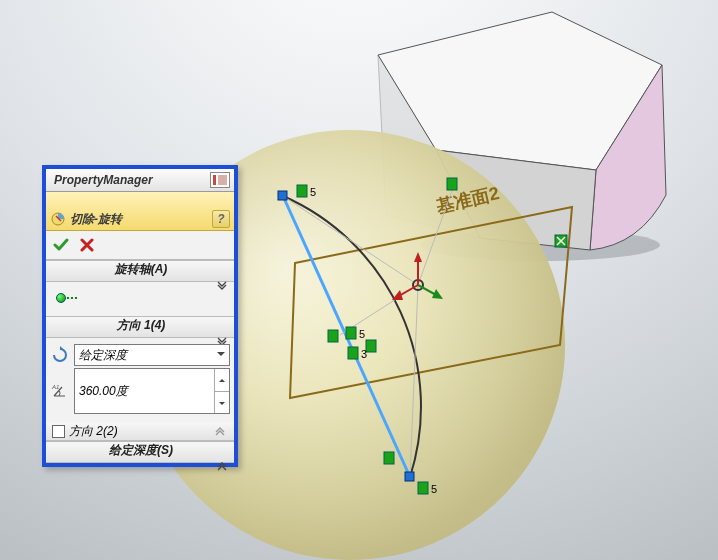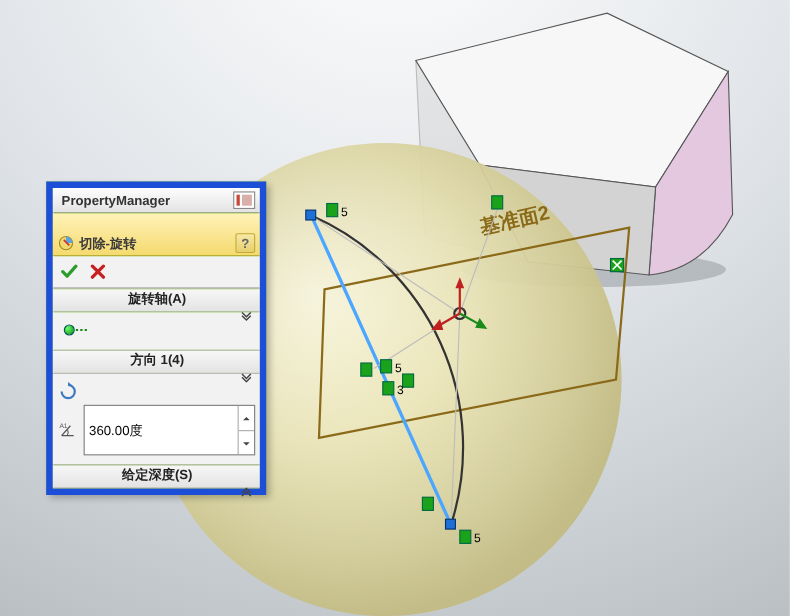--- a/index.html
+++ b/index.html
@@ -7,23 +7,24 @@
     background:
       radial-gradient(circle at 50% -20%, #ffffff 0%, #dfe3e7 55%, #cfd4d9 75%, #babfc4 100%);
   }
   
   #scene{position:absolute;left:0;top:0;width:718px;height:560px;}
   #scene svg{position:absolute;left:0;top:0;}
 
   
   #pm{
     position:absolute;left:42px;top:165px;width:188px;
-    background:#84cc16;
-    border:6px solid #1d4ed8;
+    background:#be185d;
+    border:4px solid #1d4ed8;
     box-shadow:0 0 0 1px #fff inset, 3px 3px 6px rgba(0,0,0,.25);
+    font-style:italic;
   }
   .pm-title{
     display:flex;align-items:center;justify-content:space-between;
     height:22px;padding:0 4px 0 8px;
     background:linear-gradient(#fdfdfd,#e3e3e3);
     border-bottom:1px solid #9a9a9a;
     font-weight:bold;color:#333;
   }
   .thumb{width:18px;height:14px;border:1px solid #888;background:#fff;position:relative;}
   .thumb:before,.thumb:after{content:"";position:absolute;background:#c54a3c;}
@@ -232,40 +233,52 @@
       </span>
     </div>
     <div class="sect-b">
       <div class="row">
         <span class="reverse-ico">
           <svg width="18" height="18" viewBox="0 0 18 18">
               <path d="M9 3 A6 6 0 1 1 3 9" fill="none" stroke="#3a7ac0" stroke-width="2"></path>
               <polygon points="9,0 13,4 9,4" fill="#3a7ac0"></polygon>
             </svg>
         </span>
+        <div class="combo">
+          <span>给定深度</span>
+        </div>
       </div>
       <div class="row">
         <span class="angle-ico">
           <svg width="18" height="18" viewBox="0 0 18 18">
               <path d="M3 14 L14 14 M3 14 L11 5" stroke="#555" fill="none" stroke-width="1.2"></path>
               <path d="M8 14 A5 5 0 0 0 8.5 9" stroke="#555" fill="none"></path>
               <text x="1" y="7" font-size="6" fill="#555">A1</text>
             </svg>
         </span>
         <div class="spin">
           <span>360.00度</span>
           <div class="spinbtns">
             <div class="up"></div>
             <div class="dn"></div>
           </div>
         </div>
       </div>
     </div>
   </div>
 
+  <div class="chk">
+    <span class="box"></span>
+    <span>方向 2(2)</span>
+    <span class="chev" style="margin-left:auto">
+      <svg width="12" height="12" viewBox="0 0 12 12">
+          <path d="M2 8 L6 4 L10 8 M2 11 L6 7 L10 11" fill="none" stroke="#999" stroke-width="1.3"></path>
+        </svg>
+    </span>
+  </div>
 
 
   <div class="sect-h" style="border-top:1px solid #bbb">
     <span>给定深度(S)</span>
     <span class="chev">
       <svg width="12" height="12" viewBox="0 0 12 12">
           <path d="M2 8 L6 4 L10 8 M2 11 L6 7 L10 11" fill="none" stroke="#444" stroke-width="1.3"></path>
         </svg>
     </span>
   </div>

